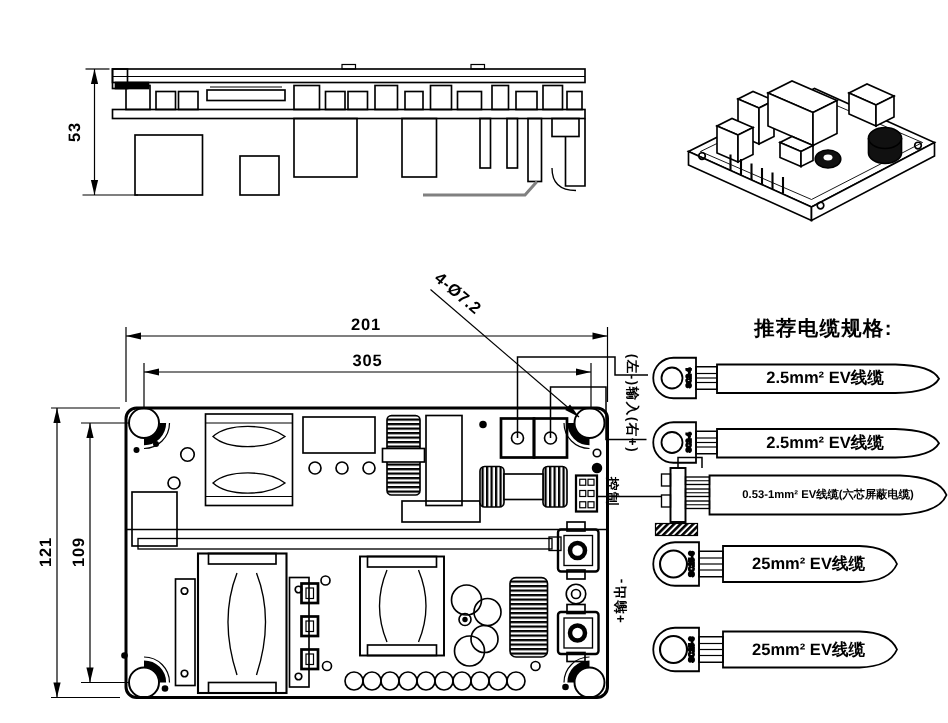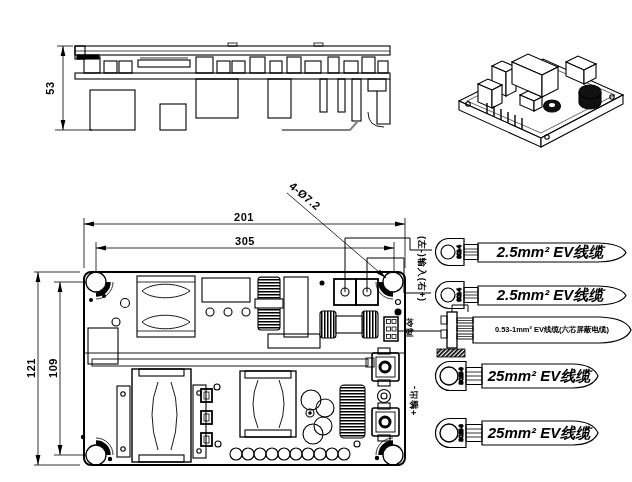--- a/index.html
+++ b/index.html
@@ -7,21 +7,21 @@
           font-family:"Liberation Sans",sans-serif;}
   svg{position:absolute;left:0;top:0;}
   svg text{font-family:"Liberation Sans",sans-serif;fill:#000;}
   .t{position:absolute;color:#000;font-weight:bold;white-space:nowrap;
      transform:translate(-50%,-50%);font-family:"Liberation Sans",sans-serif;}
   .dim{font-size:11px;letter-spacing:0.5px;}
   .r90{transform:translate(-50%,-50%) rotate(90deg);}
   .rn90{transform:translate(-50%,-50%) rotate(-90deg);}
   .r40{transform:translate(-50%,-50%) rotate(40deg);}
   .title{font-size:13.5px;letter-spacing:1px;}
-  .clabel{font-size:15px;font-style:italic;}
+  .clabel{font-size:11px;}
   .clabel-sm{font-size:7.5px;}
   .vlabel{font-size:9px;letter-spacing:1px;}
 </style>
 </head>
 <body>
 
 <div class="canvas">
 
 <svg width="632" height="482" viewBox="0 0 632 482">
   <defs>
@@ -366,20 +366,21 @@
   </g>
 </svg>
 
 <div class="t dim rn90" style="left:50px;top:88px;">53</div>
 <div class="t dim" style="left:244px;top:217px;">201</div>
 <div class="t dim" style="left:245px;top:241px;">305</div>
 <div class="t dim rn90" style="left:31px;top:368px;">121</div>
 <div class="t dim rn90" style="left:53px;top:368px;">109</div>
 <div class="t dim r40" style="left:305px;top:196px;">4-Ø7.2</div>
 
+<div class="t title" style="left:549px;top:219px;">推荐电缆规格:</div>
 <div class="t vlabel r90" style="left:421px;top:269px;">(左-)输入(右+)</div>
 <div class="t vlabel r90" style="left:408px;top:328px;">控制</div>
 <div class="t vlabel rn90" style="left:414px;top:400px;">+输出-</div>
 
 <div class="t clabel" style="left:550px;top:252px;">2.5mm² EV线缆</div>
 <div class="t clabel" style="left:550px;top:295px;">2.5mm² EV线缆</div>
 <div class="t clabel-sm" style="left:552px;top:330px;">0.53-1mm² EV线缆(六芯屏蔽电缆)</div>
 <div class="t clabel" style="left:539px;top:376px;">25mm² EV线缆</div>
 <div class="t clabel" style="left:539px;top:433px;">25mm² EV线缆</div>
 

